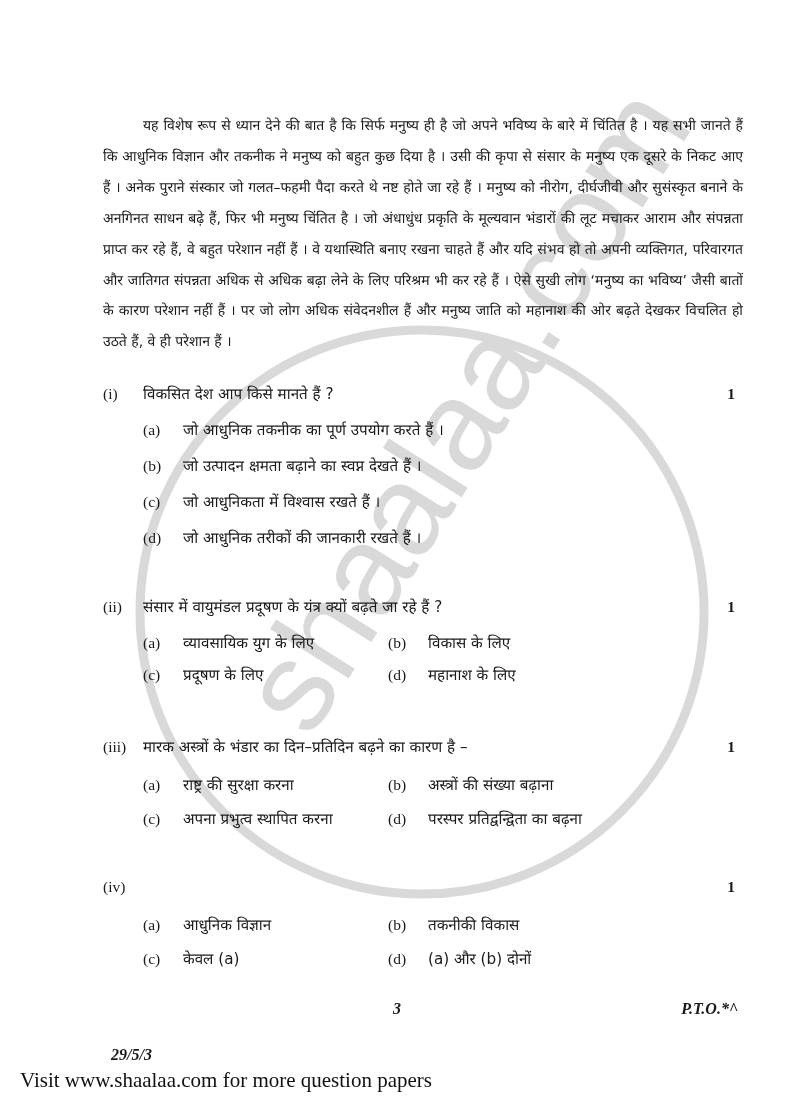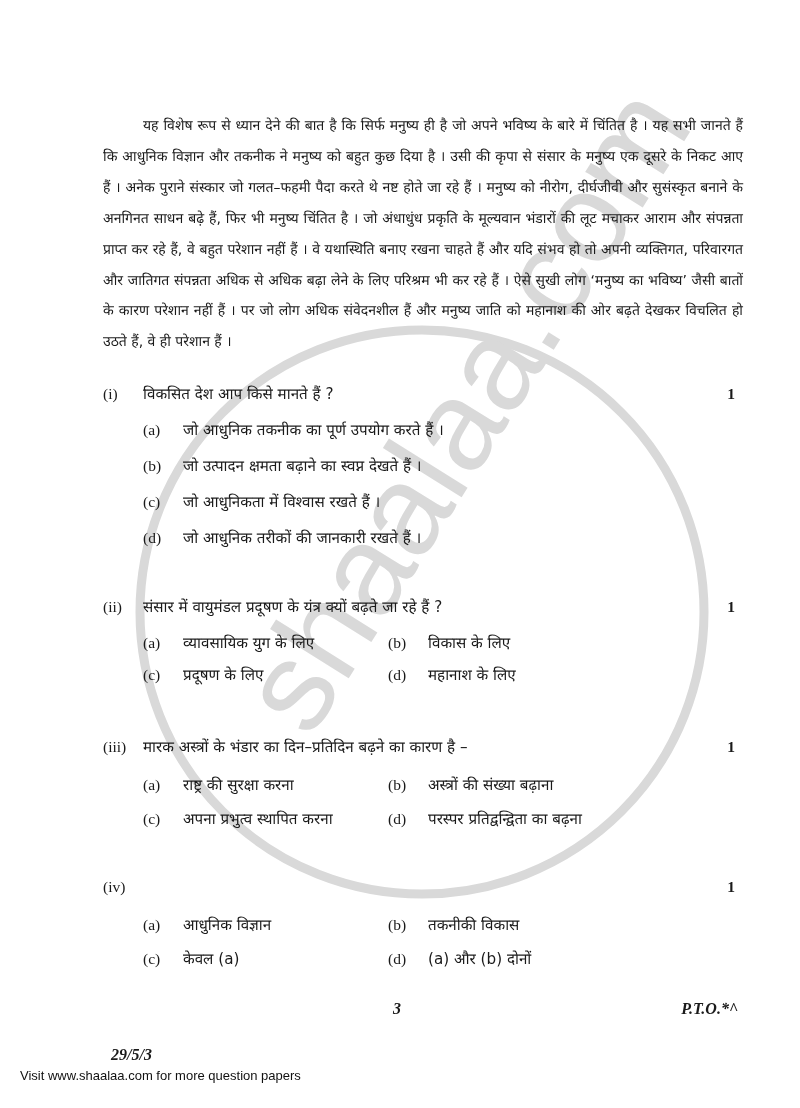--- a/index.html
+++ b/index.html
@@ -23,21 +23,21 @@
   .opt-key { position: absolute; left: 0; top: 0; font-family: "Liberation Serif", serif; font-size: 15.5px; }
   .opt-text { position: absolute; left: 40px; top: 0; }
 
   .footer { position: absolute; top: 1000px; left: 103px; width: 640px; height: 30px; z-index: 1;
             font-family: "Liberation Serif", serif; font-style: italic; font-weight: bold; font-size: 16px; }
   .footer .left { position: absolute; left: 8px; top: 0; margin-top: 46px; }
   .footer .center { position: absolute; left: 290px; top: 0; }
   .footer .right { position: absolute; right: 5px; top: 0; }
 
   .promo { position: absolute; left: 20px; top: 1068px; z-index: 1;
-           font-family: Liberation Sans, sans-serif; font-size: 13px; color: #111; }
+           font-family: Liberation Serif, serif; font-size: 21px; color: #111; }
 </style>
 </head>
 <body>
 
 <div class="page">
 
   <svg class="watermark" viewBox="0 0 800 1108" xmlns="http://www.w3.org/2000/svg">
     <circle cx="422" cy="612" r="282" fill="none" stroke="#d9d9d9" stroke-width="9"></circle>
     <text x="0" y="0" fill="#d9d9d9" font-family="Liberation Sans, sans-serif" font-size="128" font-weight="normal" transform="translate(310 740) rotate(-58)">shaalaa.com</text>
   </svg>

